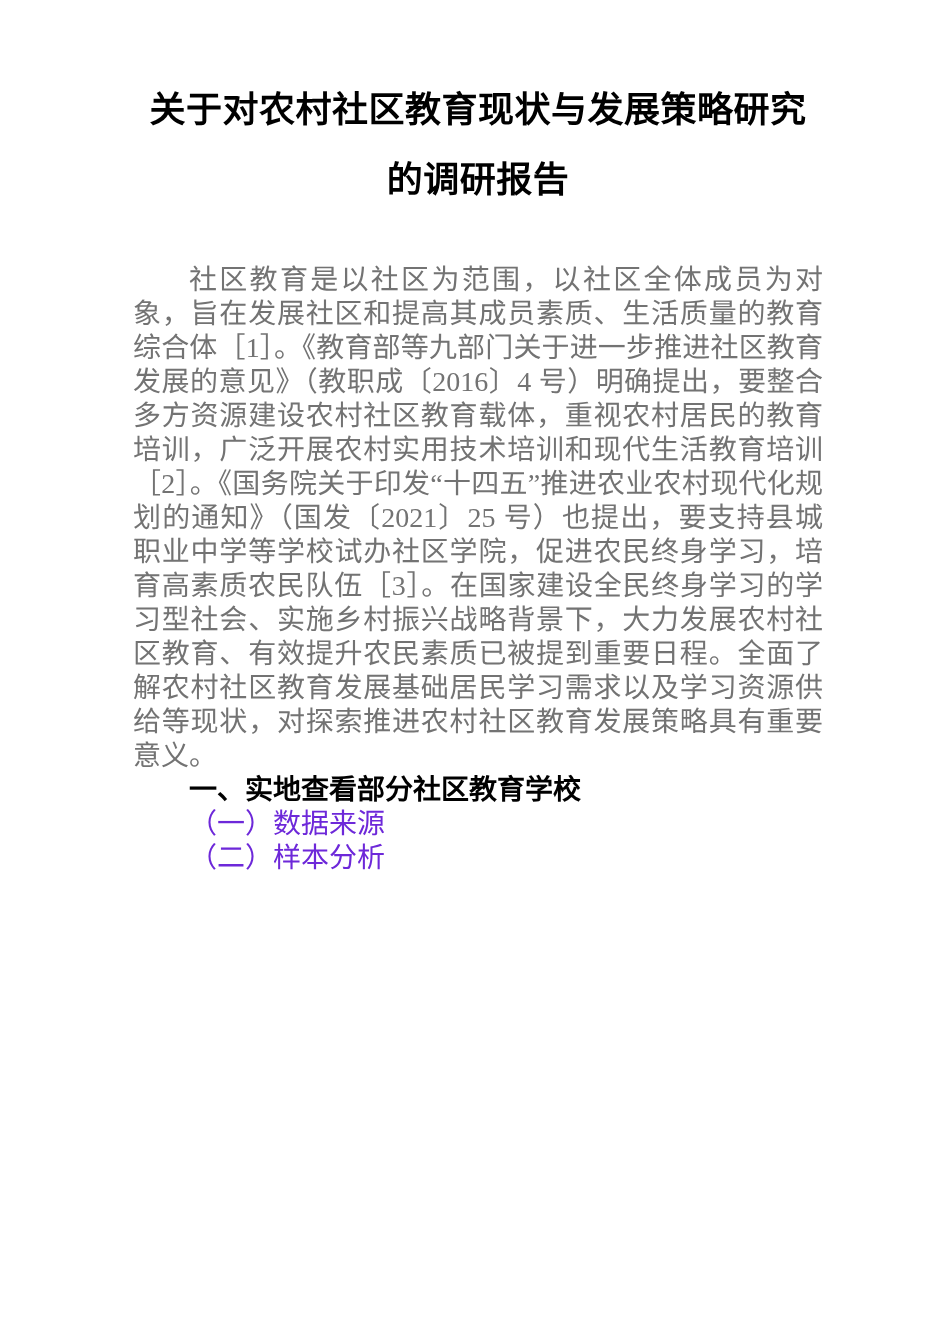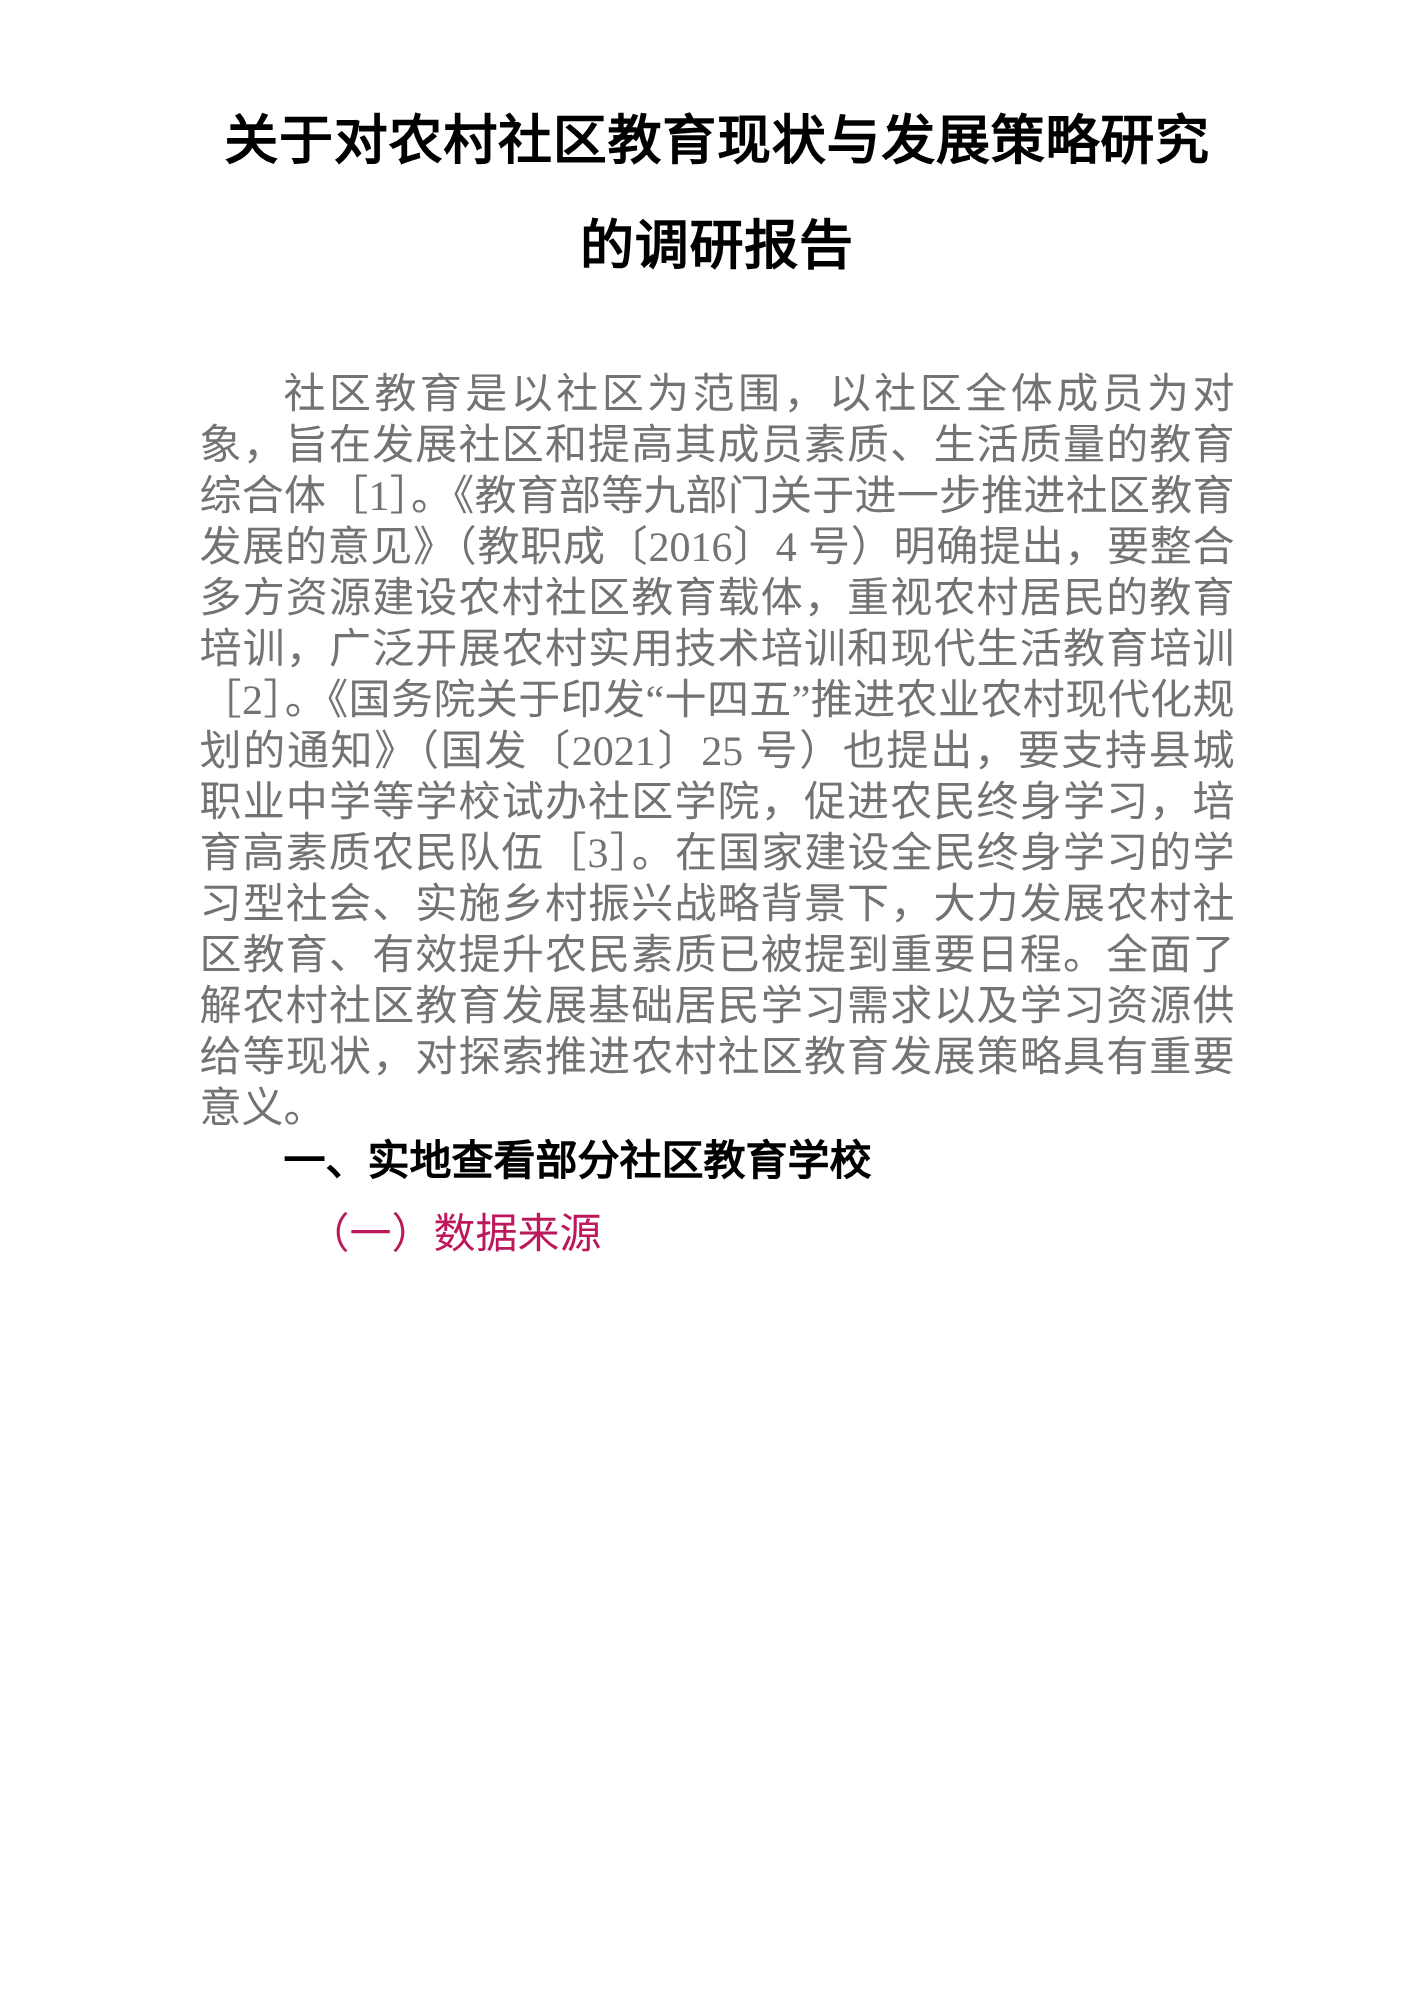--- a/index.html
+++ b/index.html
@@ -6,21 +6,21 @@
     margin: 0;
     padding: 0;
     background: #ffffff;
   }
   .page {
     position: relative;
     width: 950px;
     height: 1197px;
     box-sizing: border-box;
     margin: 0 auto;
-    padding: 59px 127px 40px 133px;
+    padding: 75px 127px 40px 133px;
     background: #ffffff;
     color: #000000;
     overflow: hidden;
   }
   .doc-title {
     margin: 0 0 48px 0;
     font-family: "Liberation Sans", "DejaVu Sans", sans-serif;
     font-weight: 700;
     font-size: 36px;
     line-height: 70px;
@@ -42,37 +42,38 @@
   .heading-1 {
     margin: 0;
     font-family: "Liberation Sans", "DejaVu Sans", sans-serif;
     font-weight: 700;
     font-size: 28px;
     line-height: 34px;
     text-indent: 2em;
     color: #000000;
   }
   .heading-2 {
-    margin: 16px;
+    margin: 0;
     font-family: "Liberation Serif", "DejaVu Serif", serif;
     font-weight: 400;
     font-size: 28px;
     line-height: 34px;
     text-indent: 2em;
-    color: #be185d;
+    color: #6d28d9;
   }
 </style>
 </head>
 <body>
 
 <div class="page">
 
   <h1 class="doc-title">关于对农村社区教育现状与发展策略研究的调研报告</h1>
 
   <p class="body-text body-para">社区教育是以社区为范围，以社区全体成员为对象，旨在发展社区和提高其成员素质、生活质量的教育综合体［1］。《教育部等九部门关于进一步推进社区教育发展的意见》（教职成〔2016〕4 号）明确提出，要整合多方资源建设农村社区教育载体，重视农村居民的教育培训，广泛开展农村实用技术培训和现代生活教育培训［2］。《国务院关于印发“十四五”推进农业农村现代化规划的通知》（国发〔2021〕25 号）也提出，要支持县城职业中学等学校试办社区学院，促进农民终身学习，培育高素质农民队伍［3］。在国家建设全民终身学习的学习型社会、实施乡村振兴战略背景下，大力发展农村社区教育、有效提升农民素质已被提到重要日程。全面了解农村社区教育发展基础居民学习需求以及学习资源供给等现状，对探索推进农村社区教育发展策略具有重要意义。</p>
 
   <h2 class="heading-1">一、实地查看部分社区教育学校</h2>
 
   <h3 class="heading-2">（一）数据来源</h3>
 
 
+  <h3 class="heading-2">（二）样本分析</h3>
 
 </div>
 
 </body></html>

